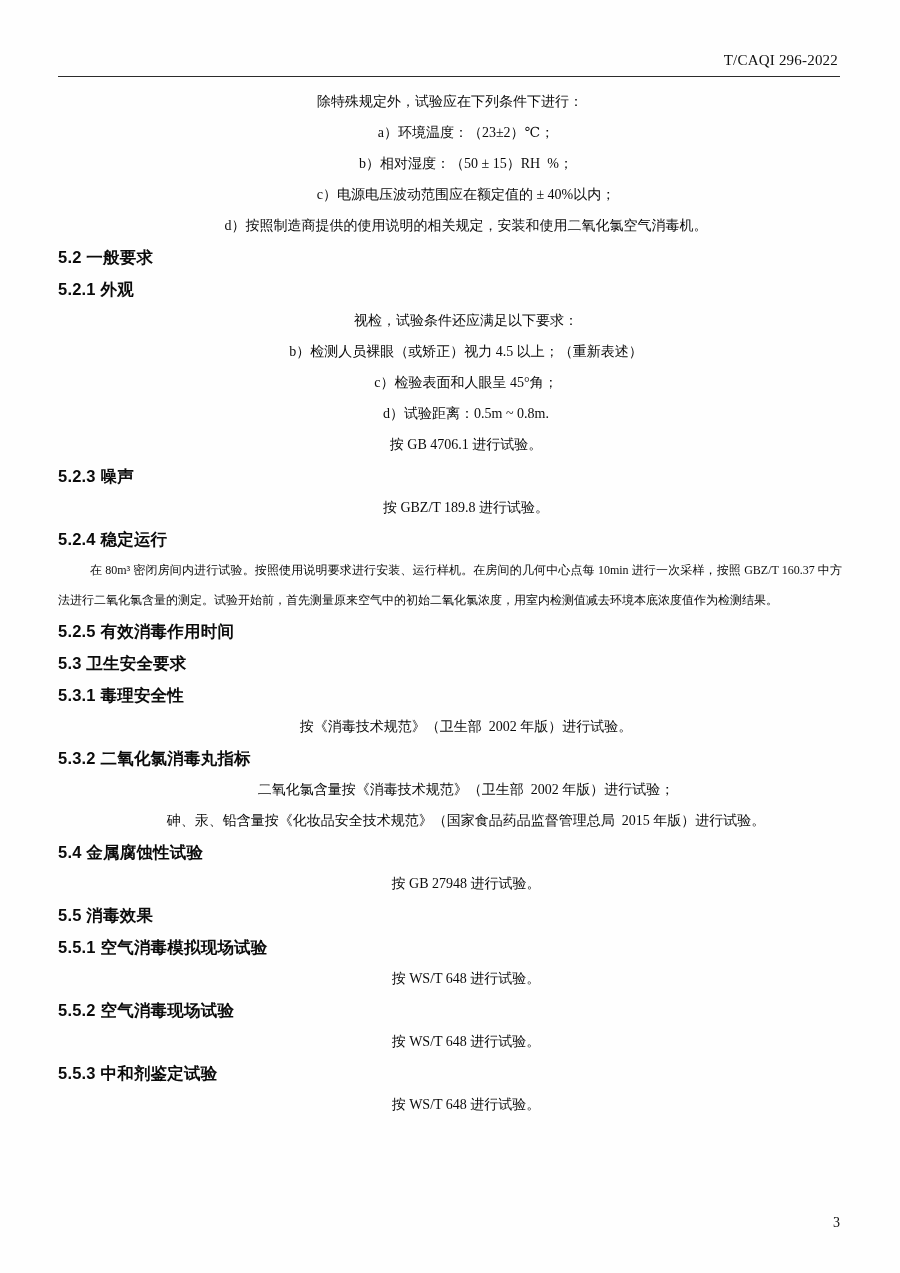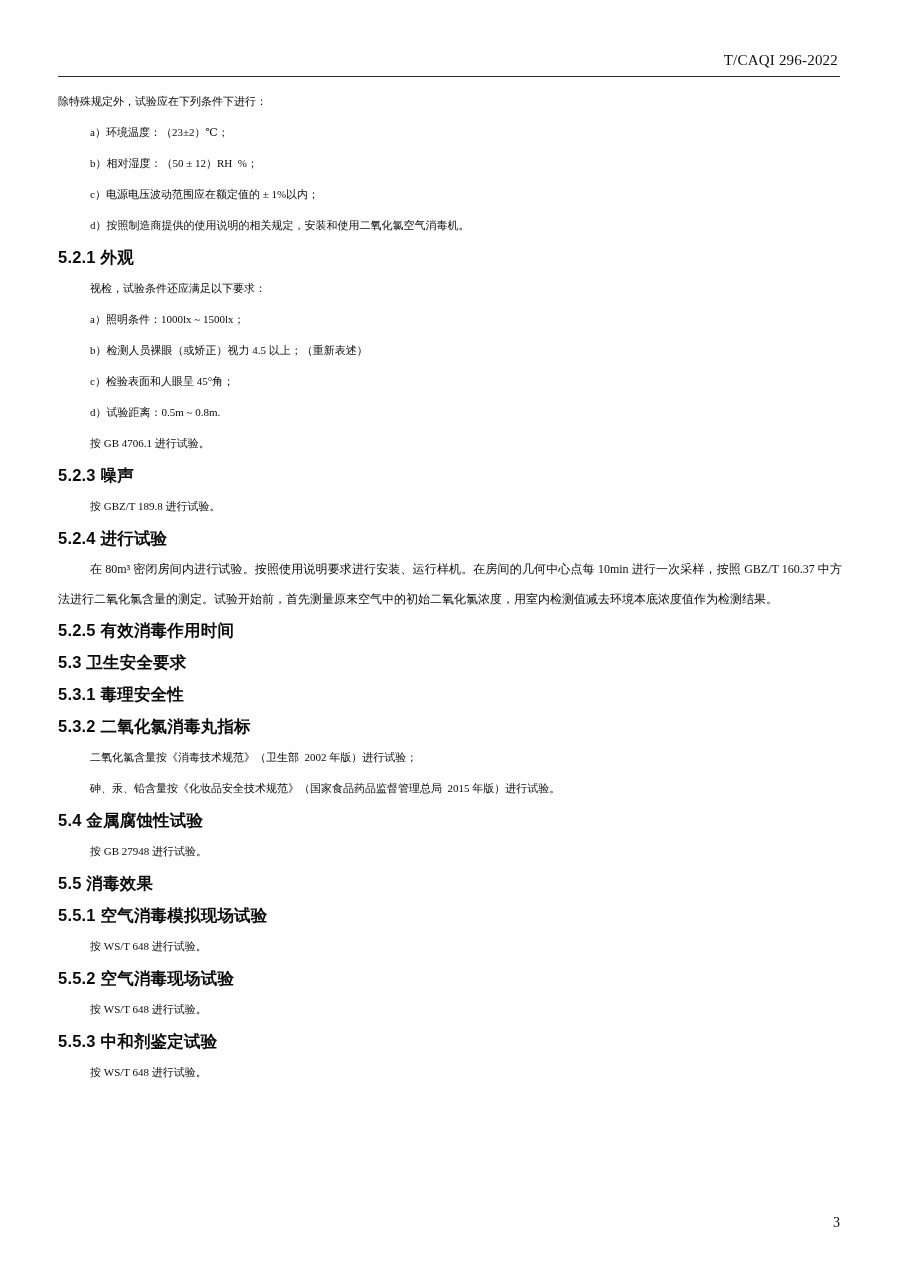--- a/index.html
+++ b/index.html
@@ -34,23 +34,24 @@
     height: 1px;
     background: #2b2b2b;
   }
   .content {
     position: absolute;
     top: 86px;
     left: 58px;
     width: 784px;
   }
   .line {
-    font-size: 11px;
+    font-size: 14px;
     line-height: 31px;
     white-space: pre-wrap;
+    text-align: center;
   }
   .sec-head {
     font-size: 16.5px;
     line-height: 32px;
     font-weight: bold;
     font-family: "Liberation Sans", sans-serif;
     letter-spacing: 0.2px;
   }
   .indent1 { padding-left: 32px; }
   .para {
@@ -74,45 +75,46 @@
 <div class="page">
 
   <div class="header">T/CAQI 296-2022</div>
   <div class="rule"></div>
 
   <div class="content">
 
     <div class="line">除特殊规定外，试验应在下列条件下进行：</div>
 
     <div class="line indent1">a）环境温度：（23±2）℃；</div>
-    <div class="line indent1">b）相对湿度：（50 ± 12）RH  %；</div>
-    <div class="line indent1">c）电源电压波动范围应在额定值的 ± 1%以内；</div>
+    <div class="line indent1">b）相对湿度：（50 ± 15）RH  %；</div>
+    <div class="line indent1">c）电源电压波动范围应在额定值的 ± 40%以内；</div>
     <div class="line indent1">d）按照制造商提供的使用说明的相关规定，安装和使用二氧化氯空气消毒机。</div>
 
+    <div class="sec-head">5.2  一般要求</div>
 
     <div class="sec-head">5.2.1  外观</div>
     <div class="line indent1">视检，试验条件还应满足以下要求：</div>
-    <div class="line indent1">a）照明条件：1000lx ~ 1500lx；</div>
     <div class="line indent1">b）检测人员裸眼（或矫正）视力 4.5 以上；（重新表述）</div>
     <div class="line indent1">c）检验表面和人眼呈 45°角；</div>
     <div class="line indent1">d）试验距离：0.5m ~ 0.8m.</div>
 
     <div class="line indent1">按 GB 4706.1 进行试验。</div>
 
     <div class="sec-head">5.2.3  噪声</div>
     <div class="line indent1">按 GBZ/T 189.8 进行试验。</div>
 
-    <div class="sec-head">5.2.4  进行试验</div>
+    <div class="sec-head">5.2.4  稳定运行</div>
     <div class="para">在 80m³ 密闭房间内进行试验。按照使用说明要求进行安装、运行样机。在房间的几何中心点每 10min 进行一次采样，按照 GBZ/T 160.37 中方法进行二氧化氯含量的测定。试验开始前，首先测量原来空气中的初始二氧化氯浓度，用室内检测值减去环境本底浓度值作为检测结果。</div>
 
     <div class="sec-head">5.2.5  有效消毒作用时间</div>
 
     <div class="sec-head">5.3  卫生安全要求</div>
 
     <div class="sec-head">5.3.1  毒理安全性</div>
+    <div class="line indent1">按《消毒技术规范》（卫生部  2002 年版）进行试验。</div>
 
     <div class="sec-head">5.3.2  二氧化氯消毒丸指标</div>
     <div class="line indent1">二氧化氯含量按《消毒技术规范》（卫生部  2002 年版）进行试验；</div>
     <div class="line indent1">砷、汞、铅含量按《化妆品安全技术规范》（国家食品药品监督管理总局  2015 年版）进行试验。</div>
 
     <div class="sec-head">5.4  金属腐蚀性试验</div>
     <div class="line indent1">按 GB 27948 进行试验。</div>
 
     <div class="sec-head">5.5  消毒效果</div>
 

